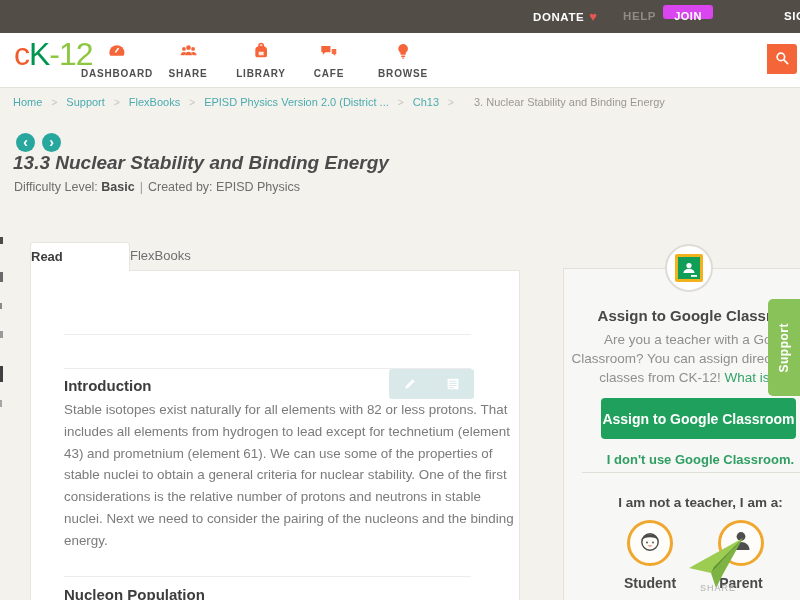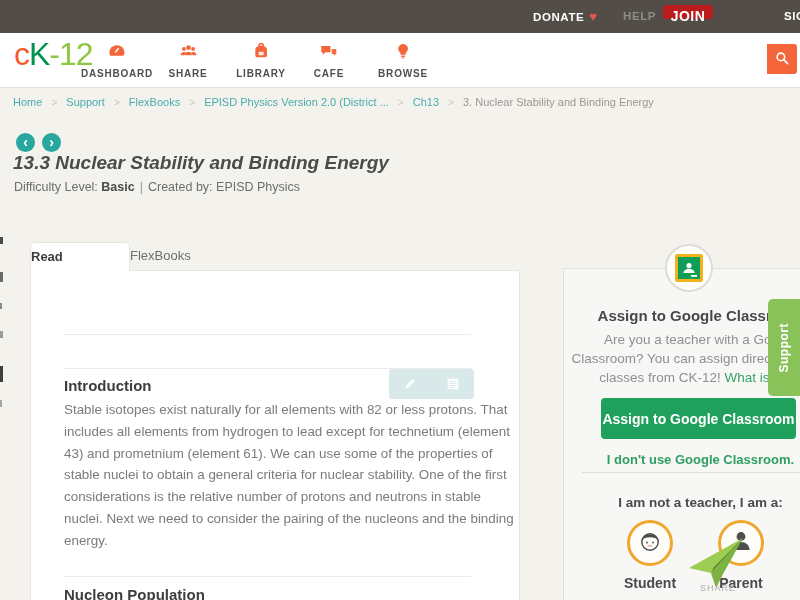--- a/index.html
+++ b/index.html
@@ -7,39 +7,39 @@
   #screen {
     position:relative; width:800px; height:600px; overflow:hidden;
     background:#f4f2ed; font-family:"Liberation Sans", sans-serif;
   }
   
   #topbar { position:absolute; left:0; top:0; width:800px; height:33px; background:#524d47;padding-left:7px; }
   .topbar-link { position:absolute; top:0; height:33px; line-height:33px; font-size:11.5px; font-weight:bold; letter-spacing:0.6px; color:#fff; cursor:pointer; }
   #donate { left:533px; }
   #donate .heart { color:#e8564f; font-size:13px; margin-left:5px; }
   #help { left:623px; color:#8f8b85; }
-  #join-btn { position:absolute; left:663px; top:5px; width:50px; height:14px; background:#b91c1c; border:none; border-radius:3px; color:#fff; font-size:14px; font-weight:bold; letter-spacing:0.5px; line-height:23px; text-align:center; cursor:pointer; font-family:"Liberation Sans", sans-serif; }
+  #join-btn { position:absolute; left:663px; top:5px; width:50px; height:14px; background:#d946ef; border:none; border-radius:3px; color:#fff; font-size:11px; font-weight:bold; letter-spacing:0.5px; line-height:23px; text-align:center; cursor:pointer; font-family:"Liberation Sans", sans-serif; }
   #signin { left:784px; }
   
   #navbar { position:absolute; left:0; top:33px; width:800px; height:55px; background:#ffffff; border-bottom:1px solid #e3e1da; }
   #logo { position:absolute; left:14px; top:3px; font-size:32px; cursor:pointer; letter-spacing:-1px; }
   #logo .lc { color:#f15a29; }
   #logo .lk { color:#00954e; }
   #logo .ln { color:#8dc63f; }
   .nav-item { position:absolute; top:8px; transform:translateX(-50%); text-align:center; cursor:pointer; }
   .nav-item .nav-ic { display:block; height:20px; margin-bottom:2px; }
   .nav-item .nav-label { font-size:10px; font-weight:bold; letter-spacing:0.8px; color:#4f4f4f; }
   #search-input { position:absolute; left:533px; top:11px; width:234px; height:30px; border:1px solid #d9d6cf; border-right:none; border-radius:3px 0 0 3px; padding:0 10px; font-size:13px; color:#555; font-family:"Liberation Sans", sans-serif; outline:none; }
   #search-input::placeholder { color:#a09d98; }
   #search-btn { position:absolute; left:767px; top:11px; width:30px; height:30px; background:#f4663a; border:none; border-radius:0 3px 3px 0; cursor:pointer; }
   
   #breadcrumb { position:absolute; left:13px; top:96px; font-size:11px; color:#4aabaf; white-space:nowrap; }
   #breadcrumb .bc-link { color:#4aabaf; cursor:pointer; }
   #breadcrumb .bc-sep { color:#c8c5bf; margin:0 6px; font-size:10px; }
-  #breadcrumb .bc-current { color:#9b9893; }
+  #breadcrumb .bc-current { color:#9b9893;margin-left:11px; }
   
   .pager-btn { position:absolute; top:133px; width:19px; height:19px; border-radius:50%; background:#28a79f; border:none; color:#fff; font-size:14px; font-weight:bold; line-height:17px; text-align:center; cursor:pointer; padding:0; font-family:"Liberation Sans", sans-serif; }
   #prev-btn { left:16px; }
   #next-btn { left:42px; }
   #page-title { position:absolute; left:13px; top:152px; font-size:19px; font-weight:bold; color:#4b4b4b;font-style:italic; }
   #meta-line { position:absolute; left:14px; top:180px; font-size:12.5px; color:#6e6e6e; }
   #meta-line b { color:#4b4b4b; }
   #meta-line .pipe { margin:0 5px; color:#9a9a9a; }
   
   .tab { position:absolute; top:242px; height:28px; line-height:28px; font-size:13px; color:#6e6e6e; cursor:pointer; }

